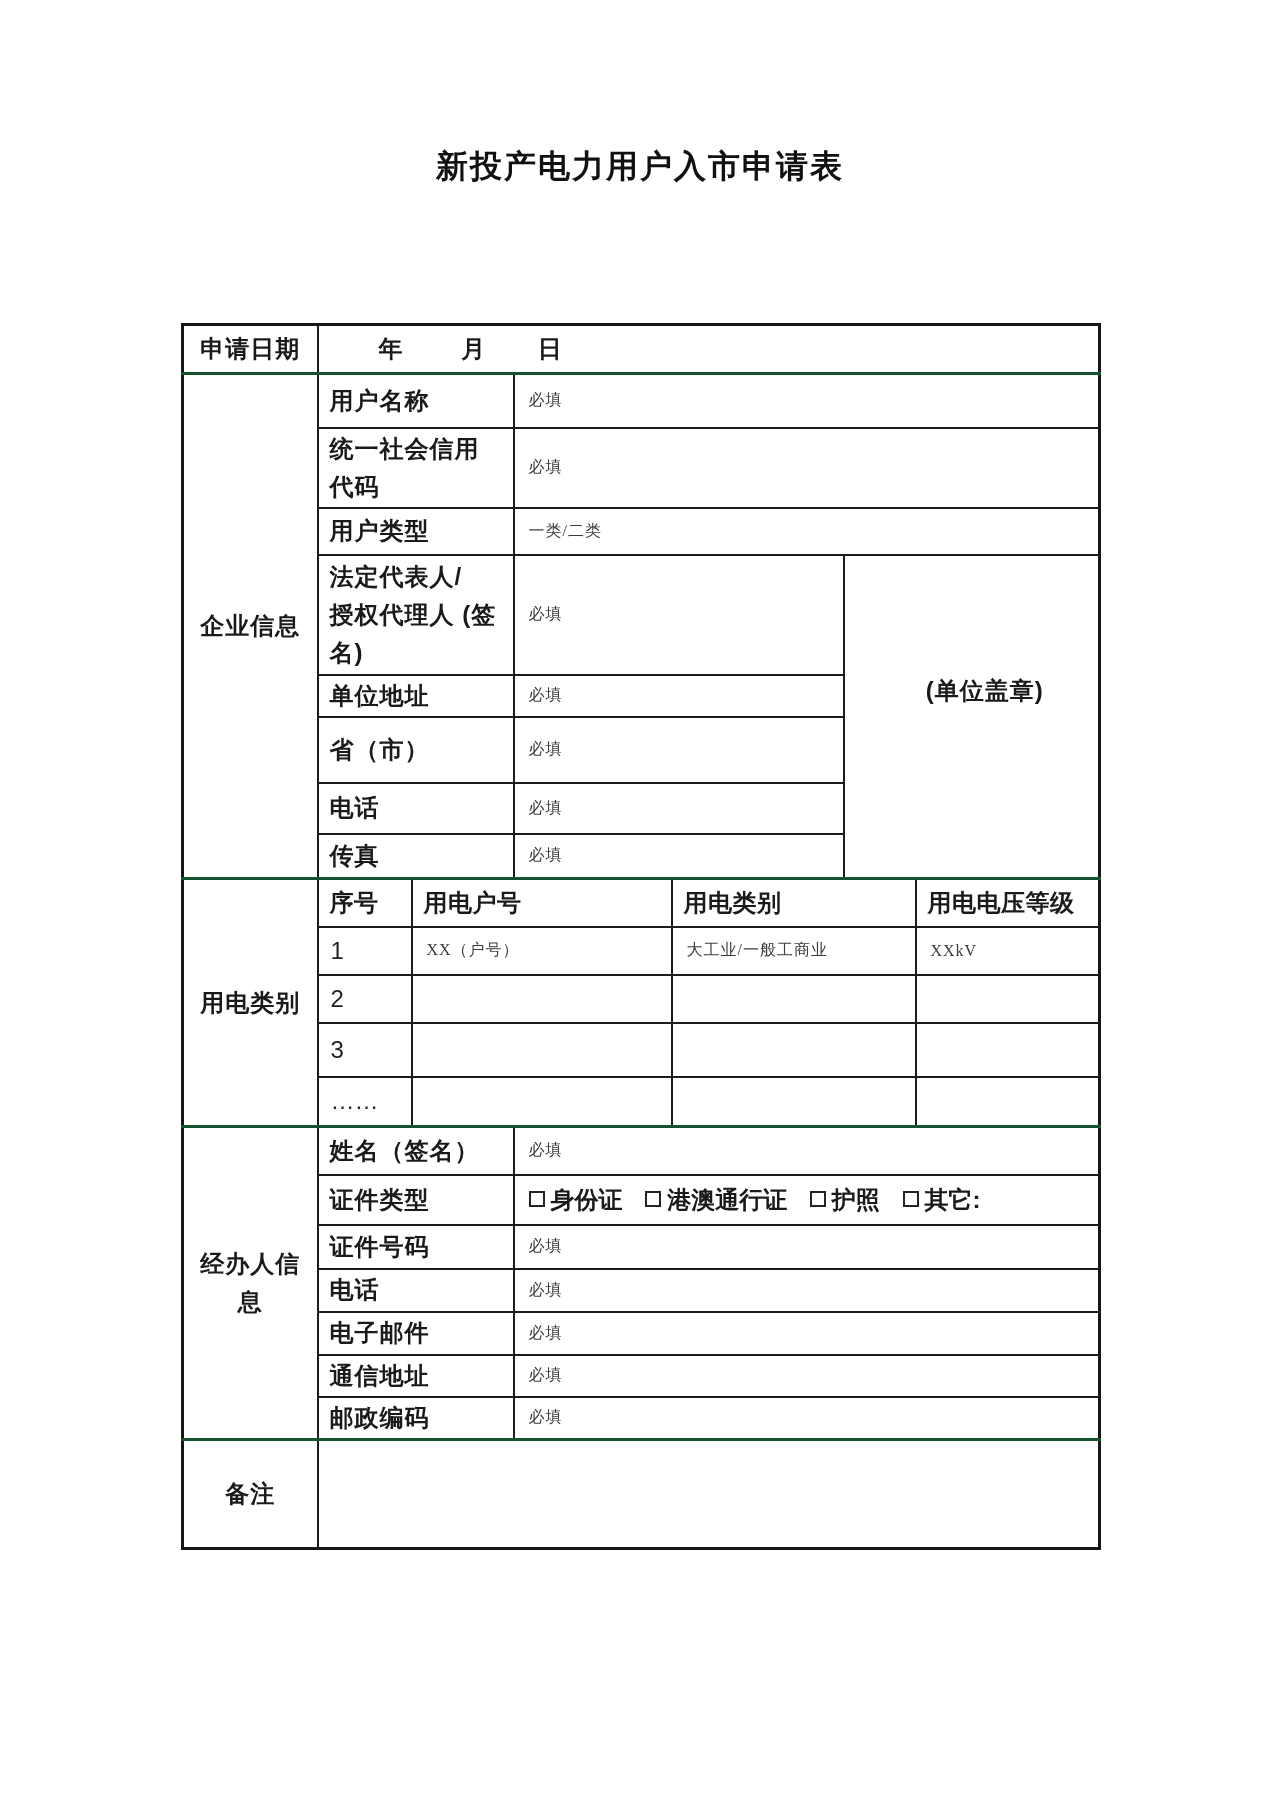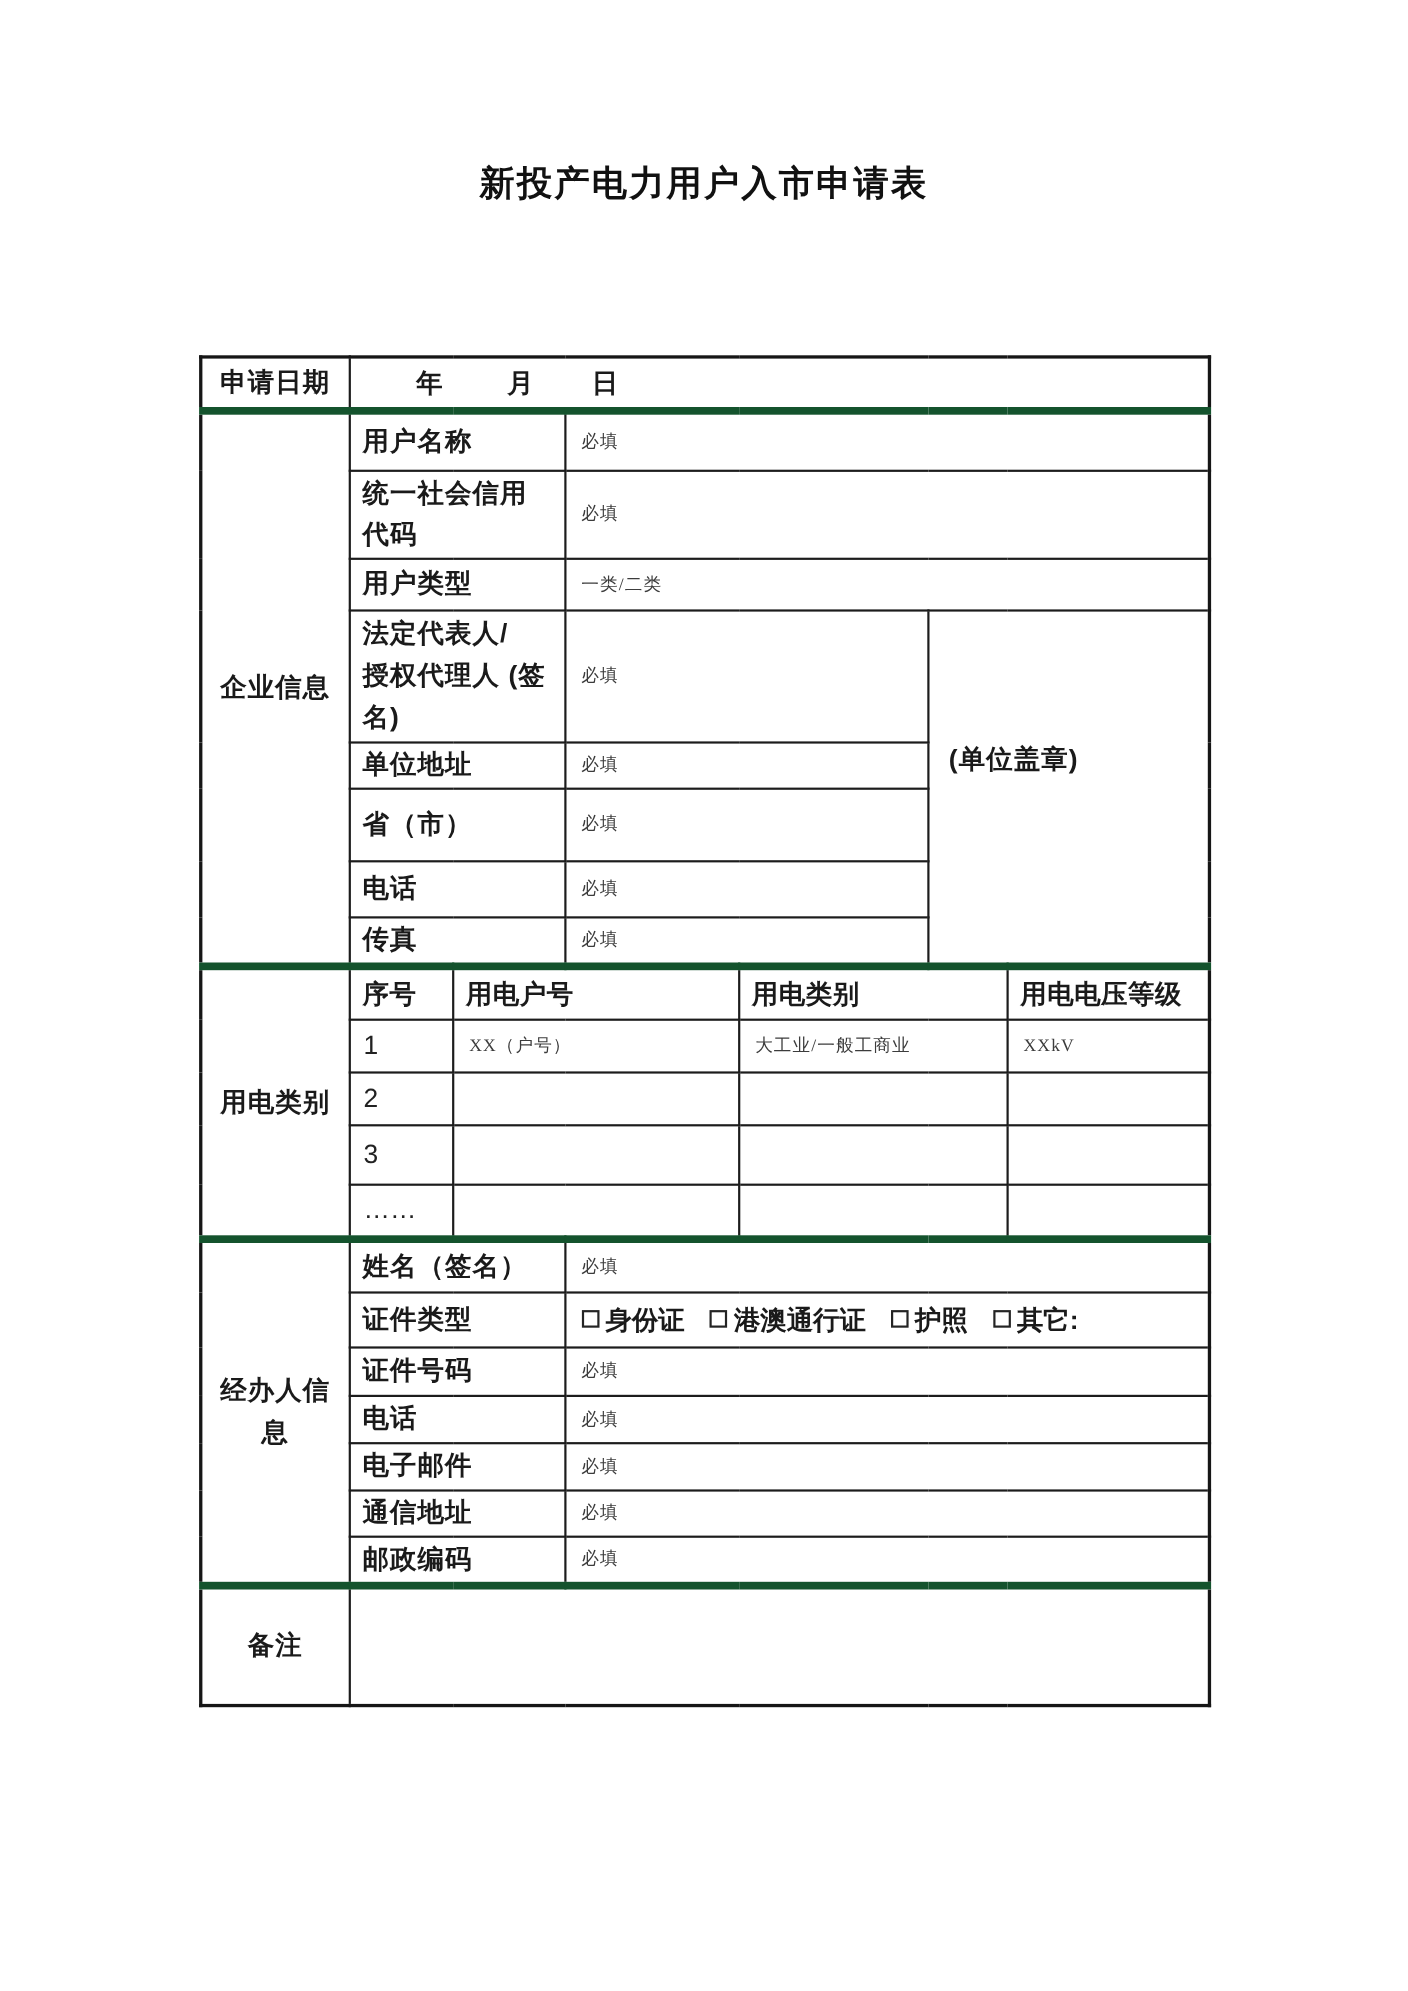--- a/index.html
+++ b/index.html
@@ -30,21 +30,21 @@
     width: 917px;
     margin-left: 181px;
     margin-top: 137px;
     border: 3px solid #161616;
   }
   table.form td {
     border: 2px solid #1c1c1c;
     vertical-align: middle;
     overflow: hidden;
   }
-  tr.sec-end { border-bottom: 7px solid #14532d; }
+  tr.sec-end { border-bottom: 3px solid #14532d; }
 
   
   .sec-label {
     text-align: center;
     font-size: 24px;
     font-weight: 700;
     letter-spacing: 1px;
     line-height: 38px;
     white-space: pre-line;
   }
@@ -76,24 +76,25 @@
     font-weight: 400;
     color: #222;
   }
   .date-cell { padding-left: 60px; font-size: 24px; font-weight: 700; }
   .date-cell .u { display: inline-block; }
   .u-month { margin-left: 52px; }
   .u-day   { margin-left: 46px; }
   .seal-cell {
     vertical-align: bottom;
     padding-bottom: 52px;
-    padding-left: 18px;
-    font-size: 24px;
-    font-weight: 700;
-    letter-spacing: 1px;
+    padding-left: 28px;
+    font-size: 24px;
+    font-weight: 700;
+    letter-spacing: 1px;
+    text-align: center;
   }
   .opts-cell { padding-left: 14px; font-size: 24px; font-weight: 700; white-space: nowrap; border-radius: 22px; }
   .opt { margin-right: 16px; }
   .opt:last-child { margin-right: 0; }
   .cb {
     display: inline-block;
     width: 12px;
     height: 12px;
     border: 2px solid #242424;
     margin-right: 6px;

